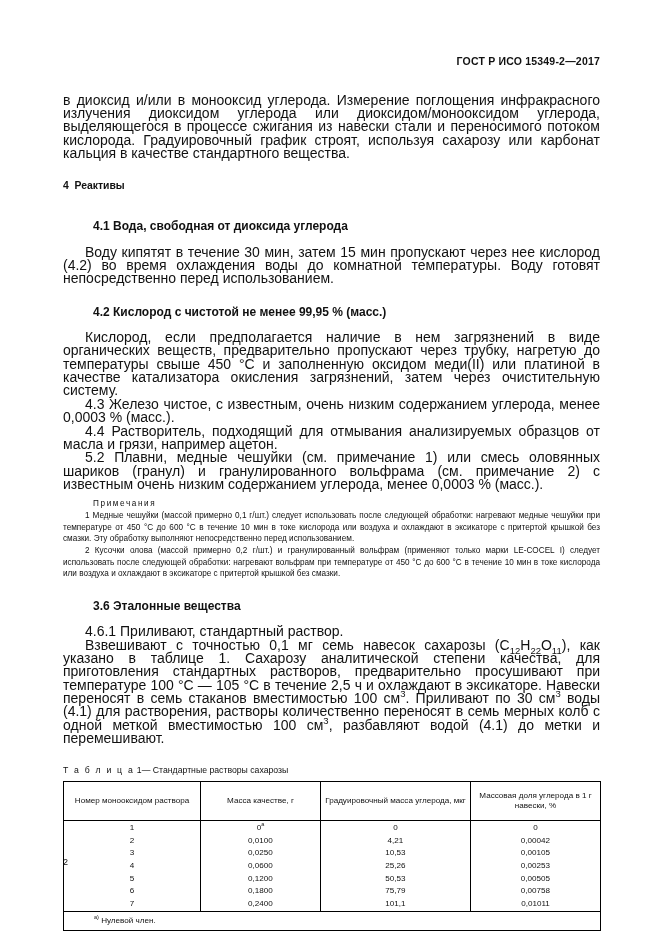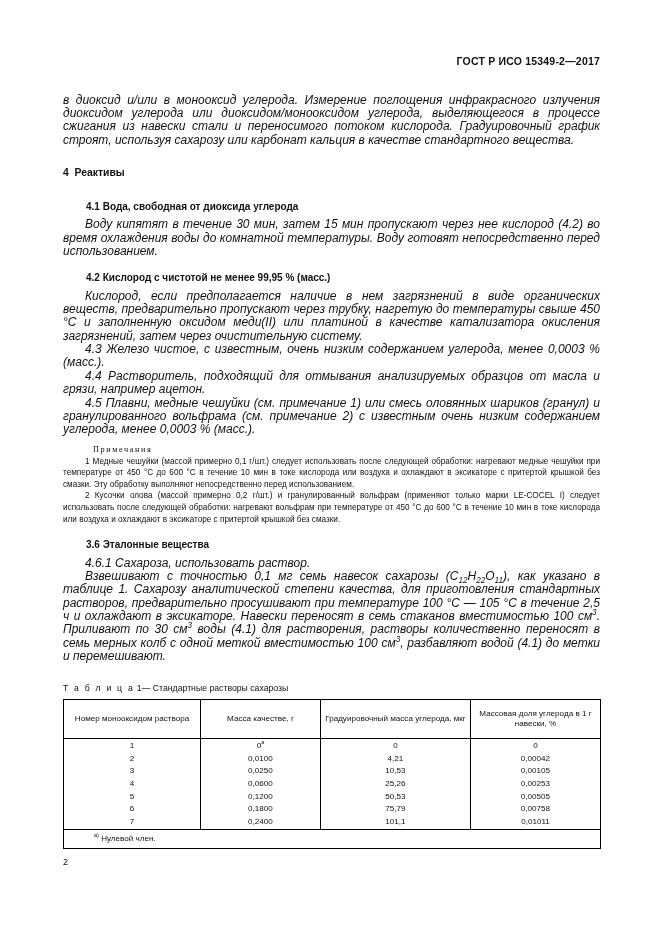--- a/index.html
+++ b/index.html
@@ -33,55 +33,53 @@
     font-size: 10.5px;
     font-weight: bold;
     letter-spacing: 0.2px;
     margin: 0 0 26px 0;
     line-height: 1.1;
   }
 
   
   p.body {
     margin: 0;
-    font-size: 12px;
+    font-size: 14px;
     line-height: 13.35px;
     text-align: justify;
     text-justify: inter-word;
     hyphens: none;
-    font-style: italic;
   }
   p.body.indent { text-indent: 22px; }
 
   h2.sec {
     font-size: 10.4px;
     font-weight: bold;
     margin: 0;
     line-height: 14px;
   }
   h3.subsec {
-    font-size: 10px;
+    font-size: 12px;
     font-weight: bold;
-    margin: 1px;
+    margin: 8px;
     line-height: 13.4px;
     text-indent: 22px;
   }
 
   .sp-lg { height: 19px; }
   .sp-md { height: 12px; }
   .sp-sm { height: 7px; }
   .sp-xs { height: 4px; }
 
   .note-head {
     font-size: 8.2px;
     line-height: 12px;
     text-indent: 30px;
     letter-spacing: 1.6px;
     margin: 0;
-    font-family: Liberation Serif, serif;
   }
   p.note {
     margin: 0;
     font-size: 8.2px;
     line-height: 11.6px;
     text-align: justify;
     text-indent: 22px;
   }
 
   sub, sup {
@@ -178,37 +176,37 @@
     <h3 class="subsec">4.2  Кислород с чистотой не менее 99,95 % (масс.)</h3>
 
     <div class="sp-xs"></div>
 
     <p class="body indent">Кислород, если предполагается наличие в нем загрязнений в виде органических веществ, предварительно пропускают через трубку, нагретую до температуры свыше 450 °С и заполненную оксидом меди(II) или платиной в качестве катализатора окисления загрязнений, затем через очистительную систему.</p>
 
     <p class="body indent">4.3  Железо чистое, с известным, очень низким содержанием углерода, менее 0,0003 % (масс.).</p>
 
     <p class="body indent">4.4  Растворитель, подходящий для отмывания анализируемых образцов от масла и грязи, например ацетон.</p>
 
-    <p class="body indent">4.5  Плавни, медные чешуйки (см. примечание 1) или смесь оловянных шариков (гранул) и гранулированного вольфрама (см. примечание 2) с известным очень низким содержанием углерода, менее 0,0003 % (масс.).</p>
+    <p class="body indent">5.2  Плавни, медные чешуйки (см. примечание 1) или смесь оловянных шариков (гранул) и гранулированного вольфрама (см. примечание 2) с известным очень низким содержанием углерода, менее 0,0003 % (масс.).</p>
 
     <div class="sp-sm"></div>
 
     <p class="note-head">Примечания</p>
 
     <p class="note">1 Медные чешуйки (массой примерно 0,1 г/шт.) следует использовать после следующей обработки: нагревают медные чешуйки при температуре от 450 °С до 600 °С в течение 10 мин в токе кислорода или воздуха и охлаждают в эксикаторе с притертой крышкой без смазки. Эту обработку выполняют непосредственно перед использованием.</p>
 
     <p class="note">2 Кусочки олова (массой примерно 0,2 г/шт.) и гранулированный вольфрам (применяют только марки LE-COCEL I) следует использовать после следующей обработки: нагревают вольфрам при температуре от 450 °С до 600 °С в течение 10 мин в токе кислорода или воздуха и охлаждают в эксикаторе с притертой крышкой без смазки.</p>
 
     <div class="sp-md"></div>
 
     <h3 class="subsec">3.6  Эталонные вещества</h3>
 
     <div class="sp-xs"></div>
 
-    <p class="body indent">4.6.1  Сахароза, использовать раствор.</p>
+    <p class="body indent">4.6.1  Приливают, стандартный раствор.</p>
 
     <p class="body indent">
       <span>Взвешивают с точностью 0,1 мг семь навесок сахарозы (С</span><sub>12</sub>Н<sub>22</sub>О<sub>11</sub><span>), как указано в таблице 1. Сахарозу аналитической степени качества, для приготовления стандартных растворов, предварительно просушивают при температуре 100 °С — 105 °С в течение 2,5 ч и охлаждают в эксикаторе. Навески переносят в семь стаканов вместимостью 100 см</span><sup>3</sup><span>. Приливают по 30 см</span><sup>3</sup><span> воды (4.1) для растворения, растворы количественно переносят в семь мерных колб с одной меткой вместимостью 100 см</span><sup>3</sup><span>, разбавляют водой (4.1) до метки и перемешивают.</span>
     </p>
 
     <div class="sp-lg"></div>
 
     <p class="tbl-caption">
       <span class="spaced">Т а б л и ц а</span>
       <span>1</span><span>—</span>

